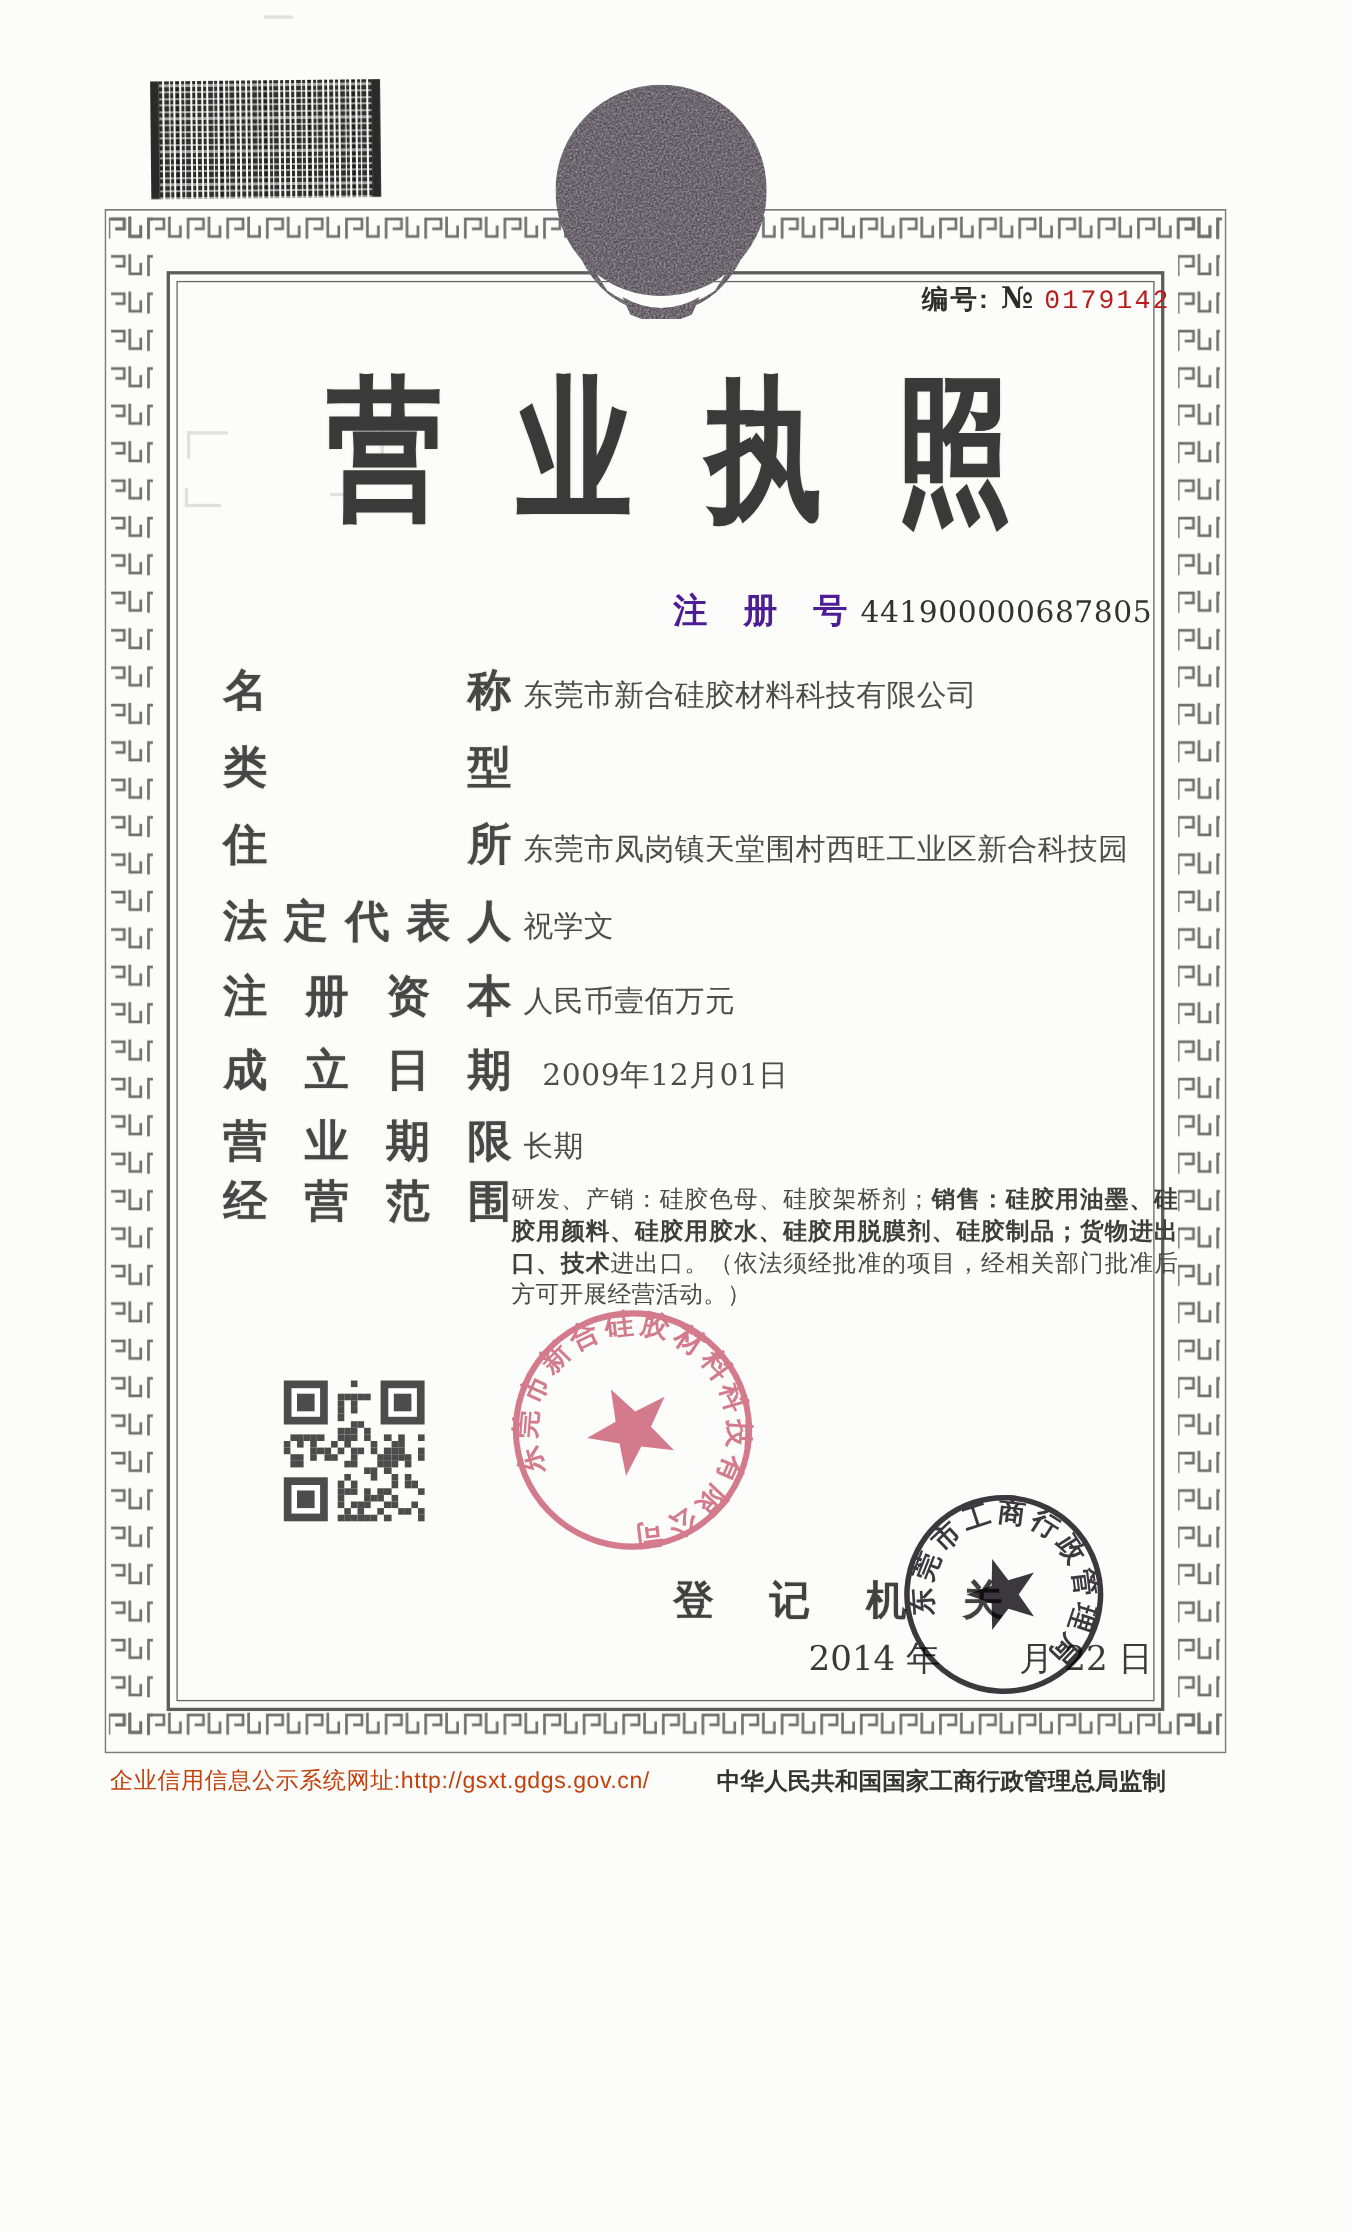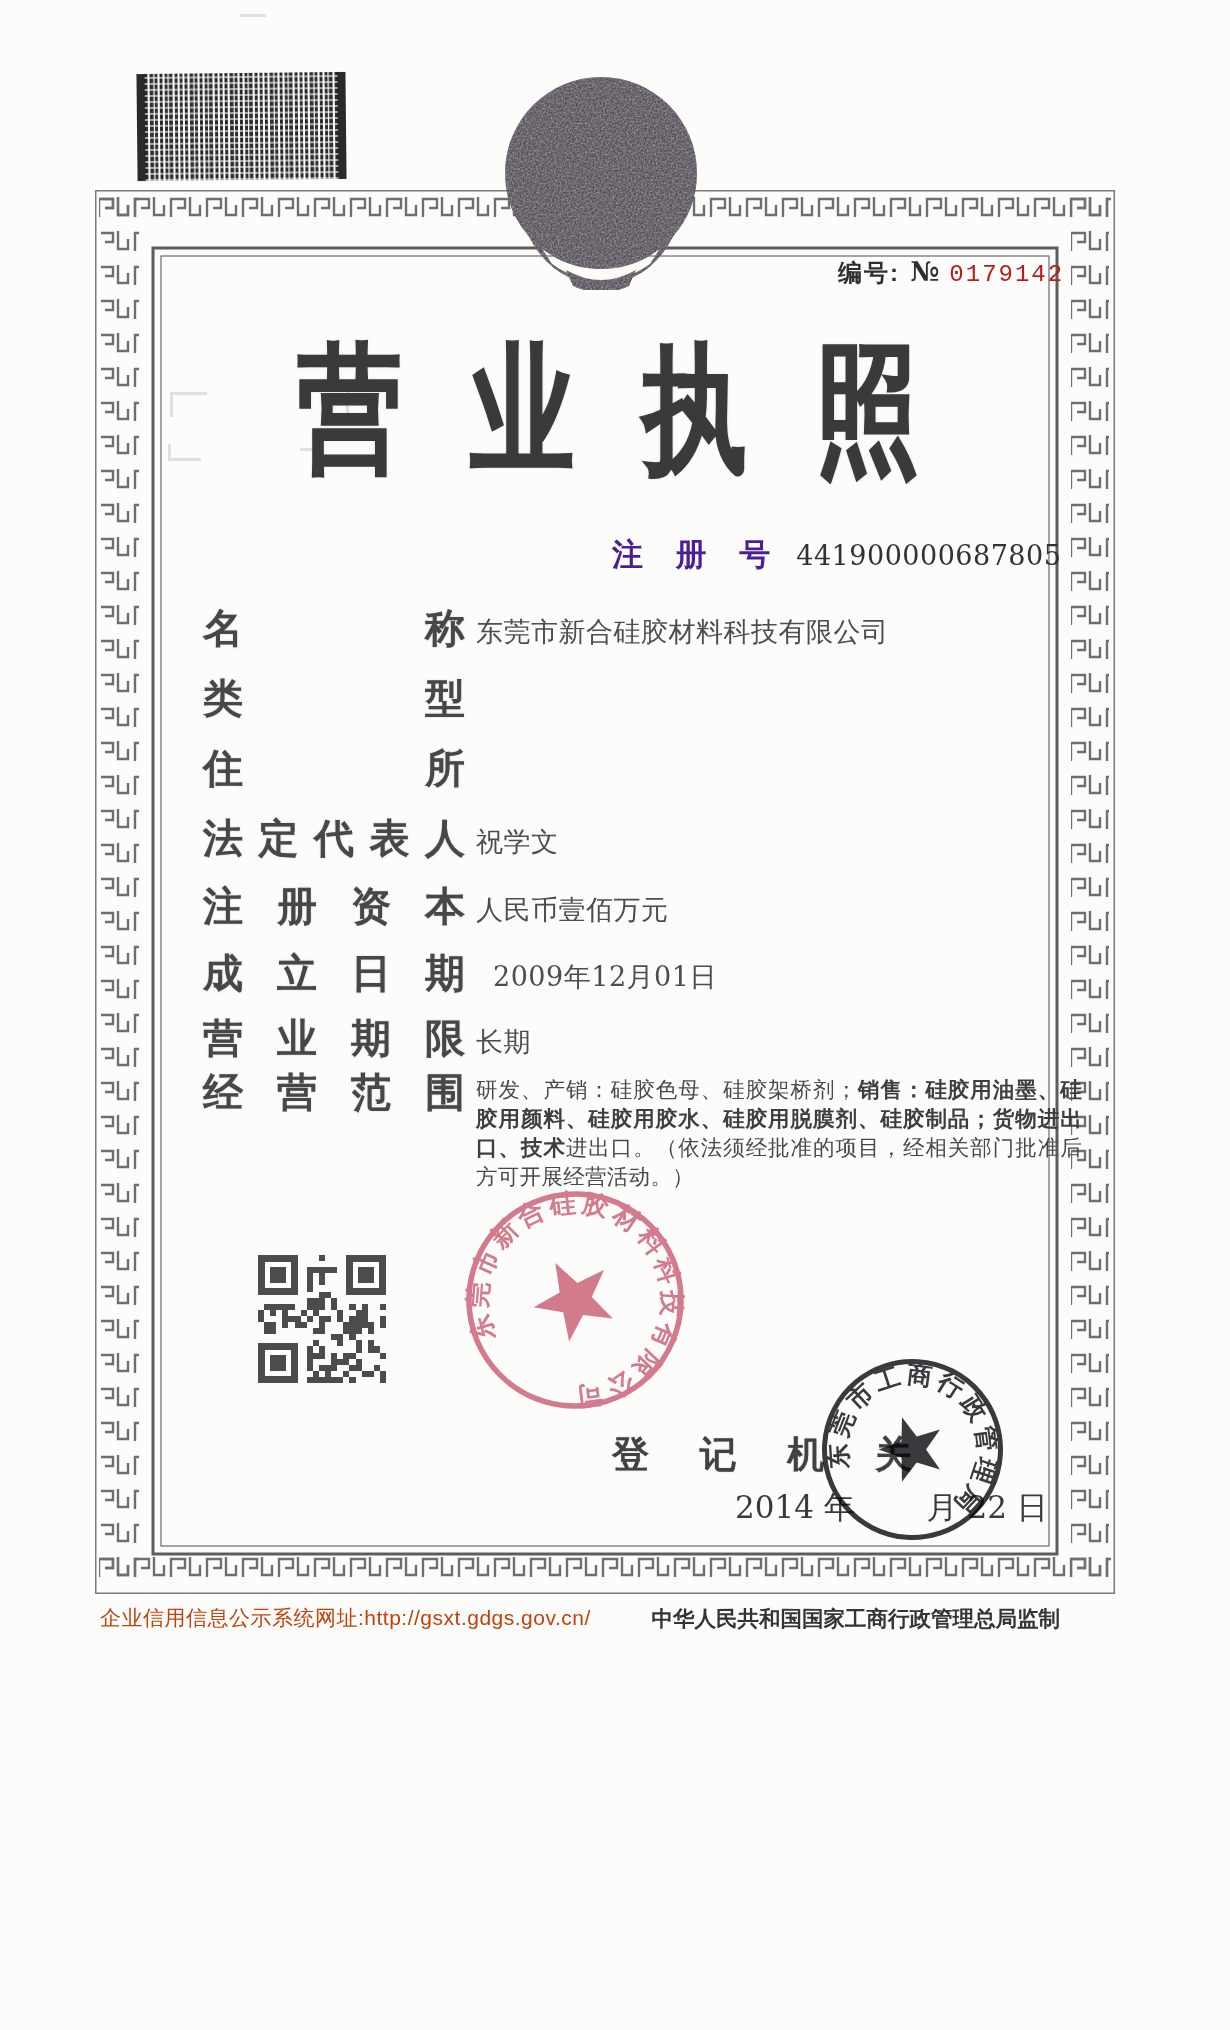--- a/index.html
+++ b/index.html
@@ -41,33 +41,33 @@
     transform:scaleX(.75);transform-origin:0 0;
     font-size:138px;font-weight:900;color:#3a3a3a;line-height:1.06;
     -webkit-text-stroke:2px #3a3a3a;
     text-shadow:0 0 3px rgba(50,50,50,.35);
   }
   .spread{display:flex;justify-content:space-between;}
 
   
   .regline{left:612px;top:534px;display:flex;align-items:baseline;}
   .regline .lab{font-size:31px;font-weight:600;letter-spacing:12px;color:#4c1d95;}
-  .regline .num{font-family:"DejaVu Serif",serif;font-size:27px;letter-spacing:.5px;color:#323232;margin-left:14px;}
+  .regline .num{font-family:"DejaVu Serif",serif;font-size:27px;letter-spacing:.5px;color:#323232;}
 
   
   .row{position:absolute;left:203px;display:flex;align-items:flex-start;}
   .row .lab{
     width:262px;flex:0 0 262px;
     font-size:40px;font-weight:600;color:#474747;line-height:1.1;
     text-shadow:0 0 1.5px rgba(60,60,60,.35);
   }
   .row .val{margin-left:11px;font-size:27px;color:#4d4d4d;padding-top:8px;letter-spacing:.5px;white-space:nowrap;}
   .row .val.serifnum{font-family:"DejaVu Serif",serif;margin-left:28px;}
   .scope-val{
-    margin-left:11px;width:606px;font-size:21.5px;line-height:29px;color:#484848;
+    width:606px;font-size:21.5px;line-height:29px;color:#484848;
     text-align:justify;padding-top:6px;letter-spacing:.3px;
   }
   .scope-val .b{font-weight:700;color:#3e3e3e;}
 
   
   .qr{left:258px;top:1255px;width:128px;height:128px;filter:blur(.4px);}
   .qr-cells{display:grid;width:128px;height:128px;grid-template-columns:repeat(21,1fr);grid-template-rows:repeat(21,1fr);}
   .qr-cells i{display:block;}
   .qr-cells i.on{background:#4c4c4c;}
   .qr-finder{position:absolute;width:40px;height:40px;border:7px solid #4c4c4c;box-sizing:border-box;background:#fff;}
@@ -171,20 +171,21 @@
   <div class="lab spread">
       <span>类</span>
       <span>型</span>
     </div>
 </div>
 <div class="row" style="top:746px">
   <div class="lab spread">
       <span>住</span>
       <span>所</span>
     </div>
+  <div class="val">东莞市凤岗镇天堂围村西旺工业区新合科技园</div>
 </div>
 <div class="row" style="top:816px">
   <div class="lab spread">
       <span>法</span>
       <span>定</span>
       <span>代</span>
       <span>表</span>
       <span>人</span>
     </div>
   <div class="val">祝学文</div>

